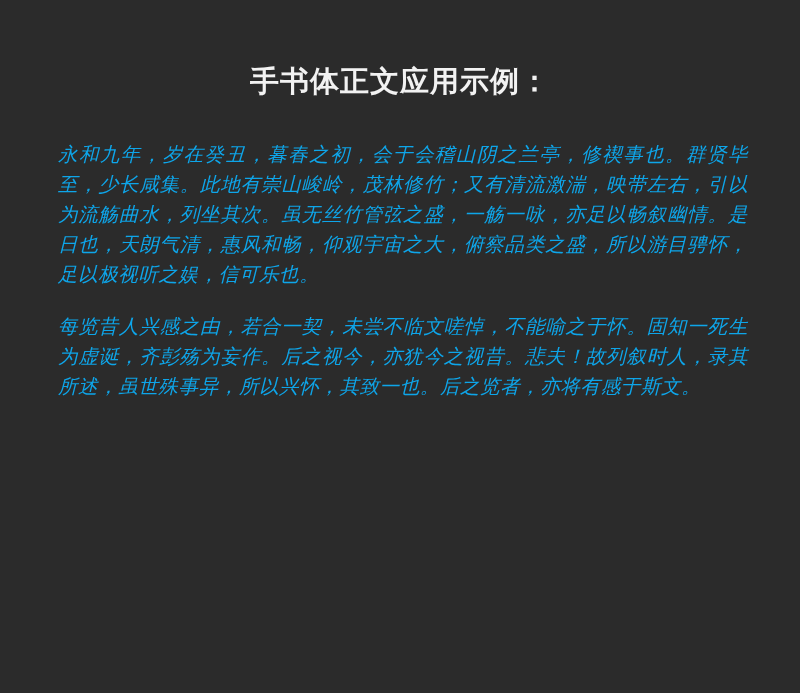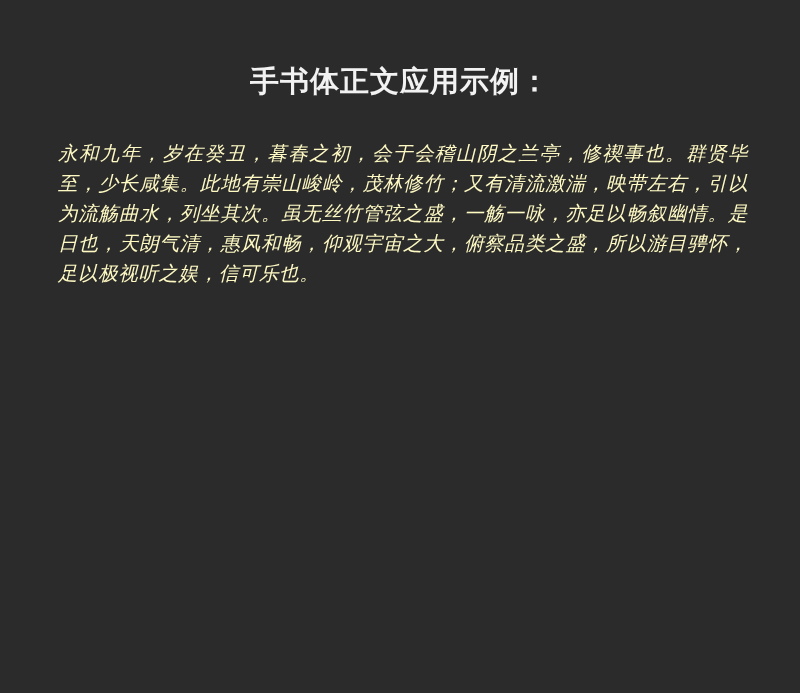--- a/index.html
+++ b/index.html
@@ -31,38 +31,39 @@
     letter-spacing: 1px;
     font-family: "DejaVu Serif", serif;
   }
   .body-block {
     position: absolute;
     top: 140px;
     left: 58px;
     width: 690px;
   }
   .para {
-    color: #fef9c3;
+    color: #0ea5e9;
     font-size: 19.5px;
     line-height: 30px;
     font-style: italic;
-    font-family: Liberation Mono, monospace;
+    font-family: Liberation Serif, serif;
     letter-spacing: 0.6px;
     text-align: justify;
     margin: 0 0 22px 0;
     white-space: normal;
   }
   .para:last-child {
     margin-bottom: 0;
   }
 </style>
 </head>
 <body>
 
 <div class="page">
 
   <div class="doc-title">手书体正文应用示例：</div>
 
   <div class="body-block">
     <p class="para">永和九年，岁在癸丑，暮春之初，会于会稽山阴之兰亭，修禊事也。群贤毕至，少长咸集。此地有崇山峻岭，茂林修竹；又有清流激湍，映带左右，引以为流觞曲水，列坐其次。虽无丝竹管弦之盛，一觞一咏，亦足以畅叙幽情。是日也，天朗气清，惠风和畅，仰观宇宙之大，俯察品类之盛，所以游目骋怀，足以极视听之娱，信可乐也。</p>
+    <p class="para">每览昔人兴感之由，若合一契，未尝不临文嗟悼，不能喻之于怀。固知一死生为虚诞，齐彭殇为妄作。后之视今，亦犹今之视昔。悲夫！故列叙时人，录其所述，虽世殊事异，所以兴怀，其致一也。后之览者，亦将有感于斯文。</p>
   </div>
 
 </div>
 
 </body></html>

